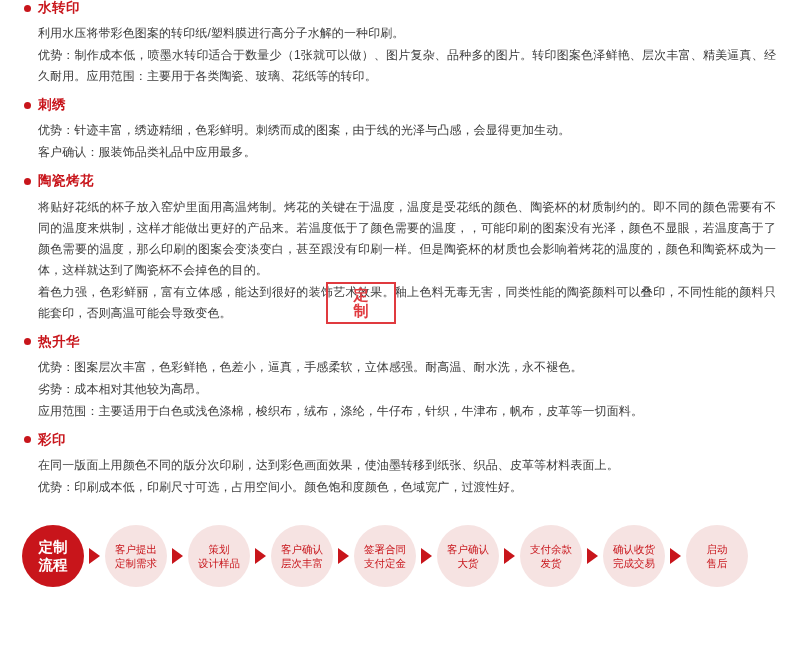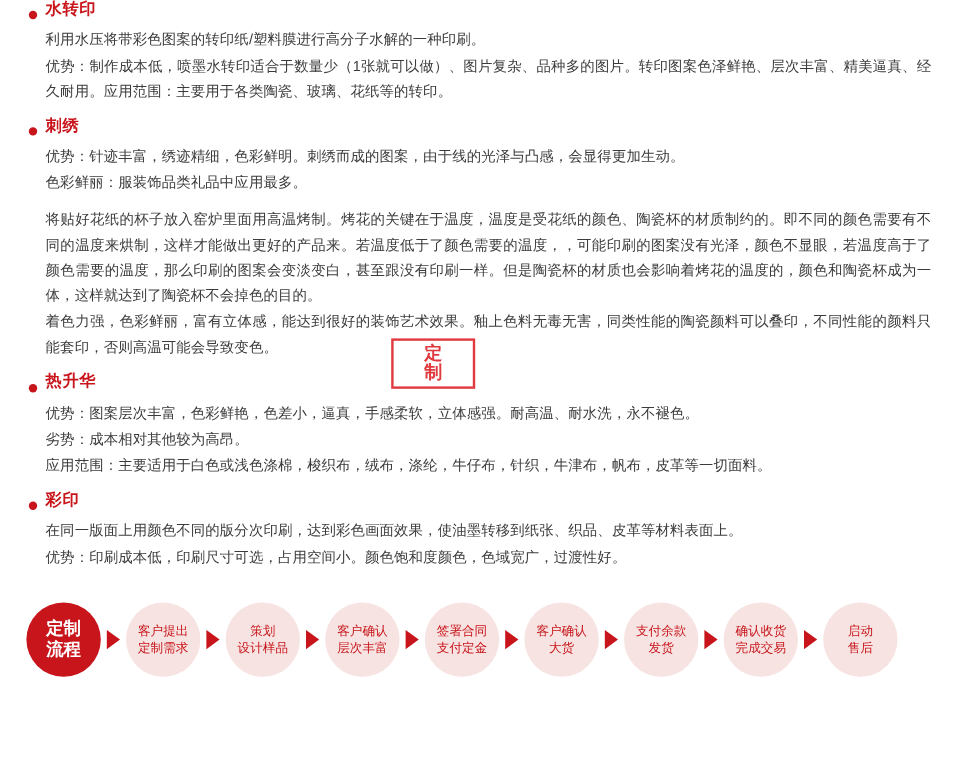--- a/index.html
+++ b/index.html
@@ -21,21 +21,21 @@
     height: 648px;
     padding: 0;
     box-sizing: border-box;
   }
   .section {
     margin: 0 0 10px 0;
     padding: 0 24px 0 24px;
   }
   .sec-head {
     display: flex;
-    align-items: flex-end;
+    align-items: center;
     margin-bottom: 7px;
   }
   .bullet {
     width: 7px;
     height: 7px;
     border-radius: 50%;
     background: #c8151b;
     margin-right: 7px;
     flex: 0 0 auto;
   }
@@ -153,25 +153,29 @@
     </div>
   </div>
 
   <div class="section">
     <div class="sec-head">
       <span class="bullet"></span>
       <span class="sec-title">刺绣</span>
     </div>
     <div class="sec-body">
       <p class="para">优势：针迹丰富，绣迹精细，色彩鲜明。刺绣而成的图案，由于线的光泽与凸感，会显得更加生动。</p>
-      <p class="para">色彩鲜丽：服装饰品类礼品中应用最多。</p>
-    </div>
-  </div>
-
-  <div class="section">
+      <p class="para">客户确认：服装饰品类礼品中应用最多。</p>
+    </div>
+  </div>
+
+  <div class="section">
+    <div class="sec-head">
+      <span class="bullet"></span>
+      <span class="sec-title">陶瓷烤花</span>
+    </div>
     <div class="sec-body">
       <p class="para">将贴好花纸的杯子放入窑炉里面用高温烤制。烤花的关键在于温度，温度是受花纸的颜色、陶瓷杯的材质制约的。即不同的颜色需要有不同的温度来烘制，这样才能做出更好的产品来。若温度低于了颜色需要的温度，，可能印刷的图案没有光泽，颜色不显眼，若温度高于了颜色需要的温度，那么印刷的图案会变淡变白，甚至跟没有印刷一样。但是陶瓷杯的材质也会影响着烤花的温度的，颜色和陶瓷杯成为一体，这样就达到了陶瓷杯不会掉色的目的。</p>
       <p class="para">着色力强，色彩鲜丽，富有立体感，能达到很好的装饰艺术效果。釉上色料无毒无害，同类性能的陶瓷颜料可以叠印，不同性能的颜料只能套印，否则高温可能会导致变色。</p>
     </div>
   </div>
 
   <div class="section">
     <div class="sec-head">
       <span class="bullet"></span>
       <span class="sec-title">热升华</span>

